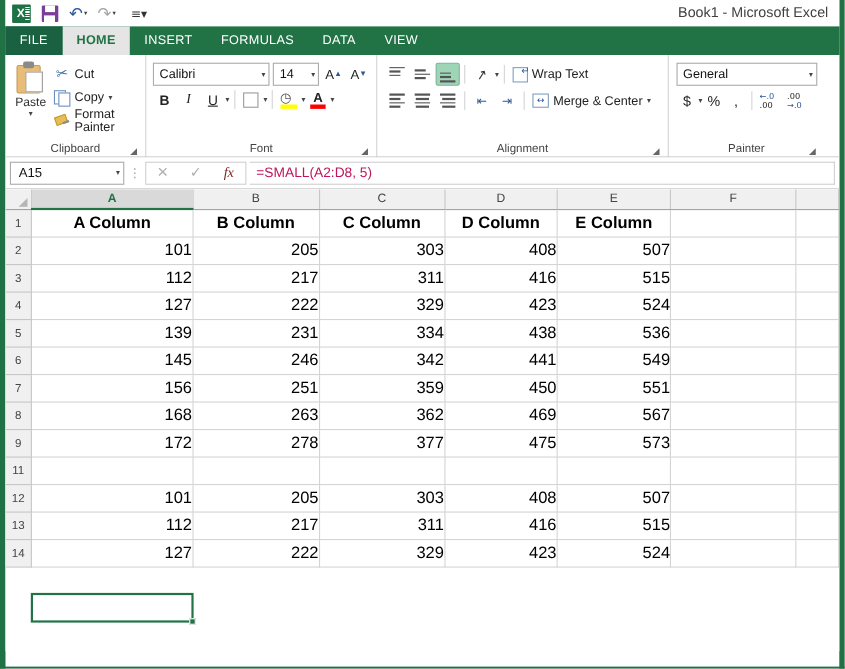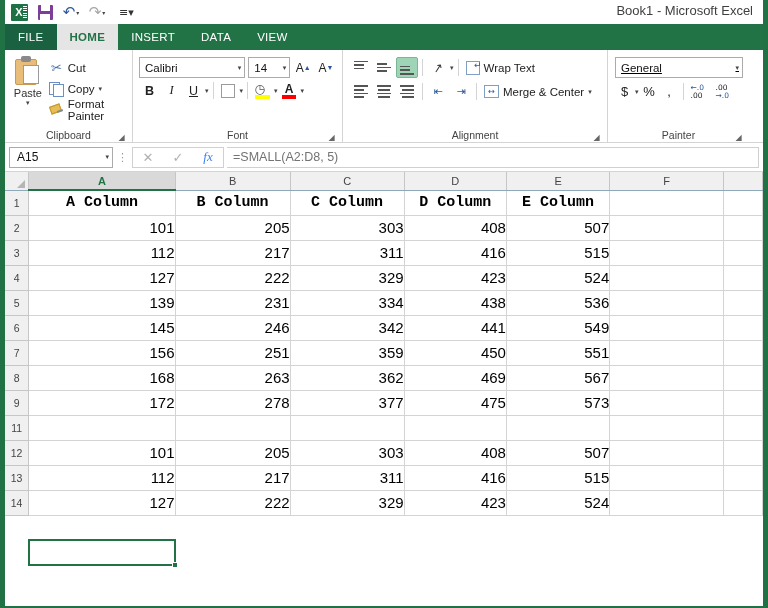--- a/index.html
+++ b/index.html
@@ -288,21 +288,21 @@
   .merge-ic {
     width: 15px; height: 13px; border: 1px solid #7f9fc4; background: #fff;
     display: flex; align-items: center; justify-content: center;
     font-size: 8px; color: #2b579a; font-family: "DejaVu Sans", sans-serif;
   }
   .orient-ic { font-size: 12px; color: #333; font-family: "DejaVu Sans", sans-serif; transform: rotate(-12deg); }
   .indent-ic { font-size: 11px; color: #2b579a; font-family: "DejaVu Sans", sans-serif; }
 
   
   .g-number { width: 141px; border-right: none; }
-  .num-row1 { padding: 3px 3px 0 3px; text-decoration: underline; }
+  .num-row1 { padding: 3px 3px 0 3px; }
   .combo-num { width: 128px; }
   .num-row2 { display: flex; align-items: center; gap: 1px; padding: 3px 3px 0 3px; }
   .nbtn {
     height: 21px; min-width: 19px;
     display: flex; align-items: center; justify-content: center;
     font-size: 13px; color: #222;
   }
   .dec-ic {
     position: relative; width: 24px; height: 18px;
     font-size: 7.5px; color: #222; line-height: 8px;
@@ -337,29 +337,29 @@
     display: flex; align-items: center; gap: 0;
     border: 1px solid #d0d0d0; height: 21px; background: #fff;
   }
   .fb-btn {
     width: 30px; height: 19px;
     display: flex; align-items: center; justify-content: center;
     font-size: 13px; color: #b0b0b0;
     font-family: "DejaVu Sans", sans-serif;
   }
   .fb-btn.fx {
-    color: #3b82f6; font-style: italic;
+    color: #7f1d1d; font-style: italic;
     font-family: "Liberation Serif", serif; font-size: 13px;
   }
   .formula-input {
     flex: 1; height: 21px;
     border: 1px solid #d0d0d0; border-left: none; background: #fff;
     display: flex; align-items: center;
     padding: 0 6px;
-    font-size: 12.5px; color: #737373;
+    font-size: 12.5px; color: #be185d;
   }
 
   
   .gridwrap { position: relative; background: #fff; height: 420px; overflow: hidden; }
   table.sheet { border-collapse: collapse; table-layout: fixed; }
   table.sheet td, table.sheet th { padding: 0; }
   .colhead {
     height: 18px;
     background: #f0f0f0;
     border-right: 1px solid #c6c6c6;
@@ -403,21 +403,21 @@
     border-bottom: 1px solid #d4d4d4;
     font-size: 15px;
     color: #000;
     padding: 0 5px 0 4px;
     vertical-align: middle;
     font-family: "Liberation Sans", sans-serif;
     white-space: nowrap;
     overflow: hidden;
   }
   td.cell.num { text-align: right; }
-  td.cell.hdr { text-align: center; font-weight: bold; font-family: Liberation Mono, monospace; }
+  td.cell.hdr { text-align: center; font-weight: bold; }
   .sel-overlay {
     position: absolute;
     border: 2px solid #217346;
     pointer-events: none;
     z-index: 5;
   }
   .fill-handle {
     position: absolute;
     width: 6px; height: 6px;
     background: #217346;
@@ -448,20 +448,21 @@
       </div>
       <div class="qat-more">≡▾</div>
     </div>
     <div class="window-title">Book1 - Microsoft Excel</div>
   </div>
 
   <div class="tabbar">
     <div class="tab-file">FILE</div>
     <div class="tab active">HOME</div>
     <div class="tab">INSERT</div>
+    <div class="tab">FORMULAS</div>
     <div class="tab">DATA</div>
     <div class="tab">VIEW</div>
   </div>
 
   <div class="ribbon">
 
     <div class="group g-clipboard">
       <div class="group-body">
         <div class="paste-col">
           <div class="clipboard-glyph">

